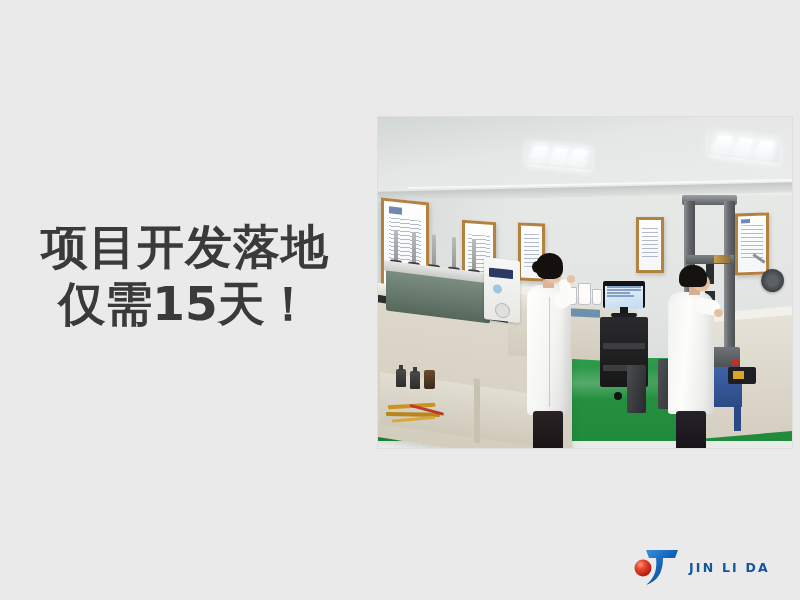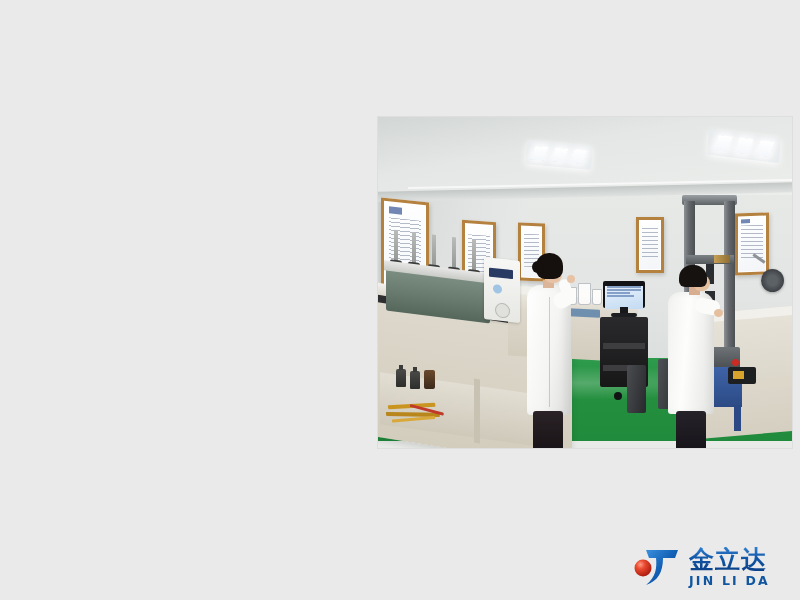--- a/index.html
+++ b/index.html
@@ -692,20 +692,24 @@
     font-weight: bold;
     letter-spacing: 2.2px;
     color: #12569f;
   }
 </style>
 </head>
 <body>
 
 <div class="slide">
 
+  <div class="headline">
+    <div class="headline-line line1">项目开发落地</div>
+    <div class="headline-line line2">仅需15天！</div>
+  </div>
 
   <div class="photo">
     <div class="photo-inner">
 
       <div class="wall-back"></div>
       <div class="wall-left-angle"></div>
       <div class="wall-skirt"></div>
 
       <div class="ceiling"></div>
       <div class="ceiling-edge"></div>
@@ -883,18 +887,17 @@
             <stop offset="0%" stop-color="#ff9a84"></stop>
             <stop offset="35%" stop-color="#ea4a30"></stop>
             <stop offset="100%" stop-color="#a8170d"></stop>
           </radialGradient>
         </defs>
         <path d="M14 4 L46 4 L43 12 L31 12 C31 26 26 35 14 39 C24 31 25 22 24 12 L17 12 Z" fill="url(#swoosh)"></path>
         <circle cx="11" cy="22" r="8.5" fill="url(#sphere)"></circle>
       </svg>
     </div>
     <div class="logo-text">
-      <div class="logo-cn">金立达</div>
       <div class="logo-en">JIN LI DA</div>
     </div>
   </div>
 
 </div>
 
 </body></html>

